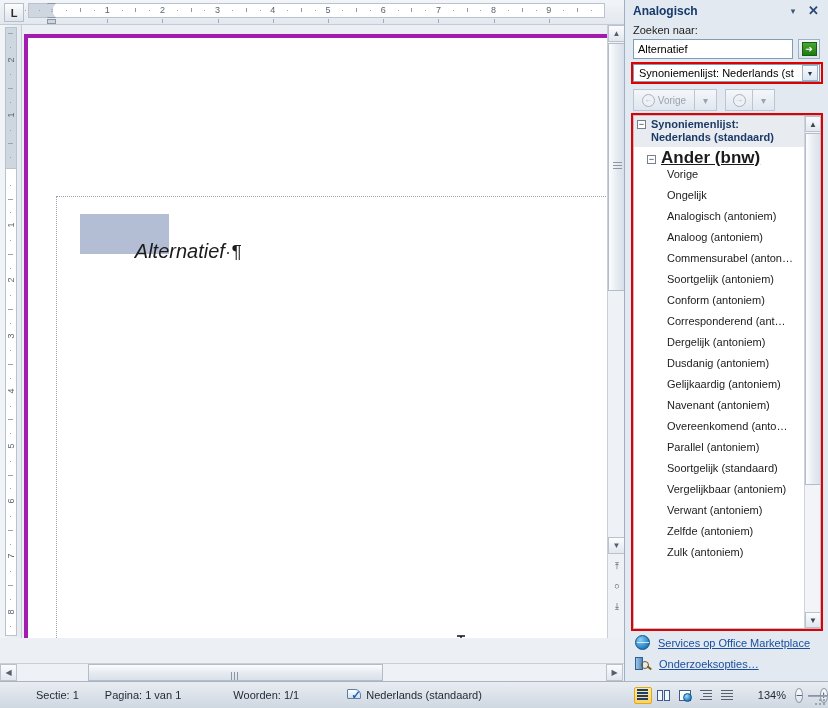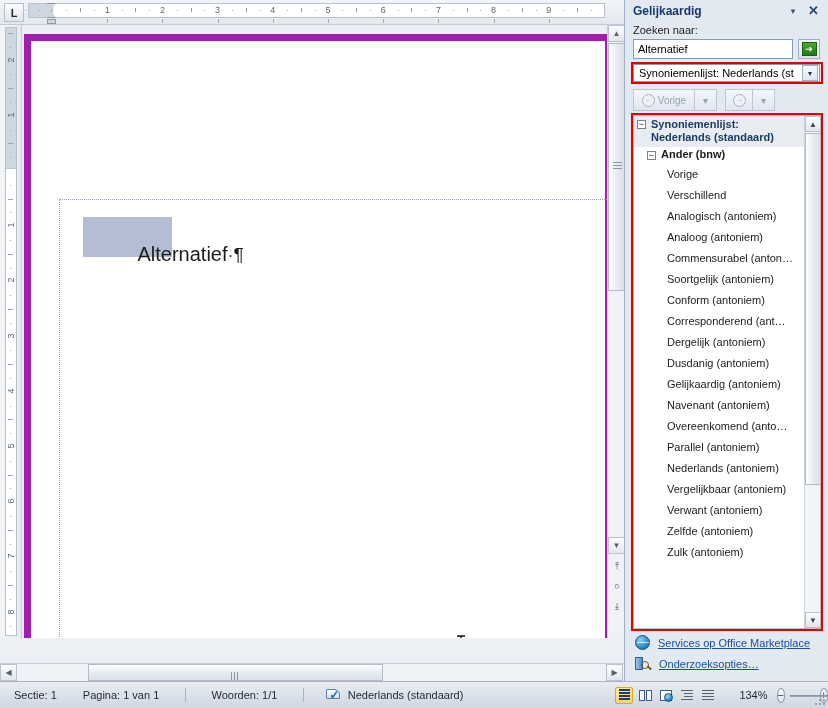--- a/index.html
+++ b/index.html
@@ -80,22 +80,23 @@
   .vtick { position:absolute; left:8px; width:5px; height:1px; background:#9aa3ae; }
   .vdot  { position:absolute; left:10px; width:1px; height:1px; background:#9aa3ae; }
 
   
   #page-area {
     position: absolute; left: 22px; top: 26px; width: 585px; height: 612px;
     background: #eceff4; overflow: hidden;
   }
   #page {
     position: absolute; left: 2px; top: 8px; width: 588px; height: 650px;
-    background: #ffffff; border: 7px solid #a21caf;
+    background: #ffffff; border: 4px solid #a21caf;
     box-shadow: 2px 2px 3px rgba(0,0,0,0.16);
+    font-style: italic;
   }
   #textbound {
     position: absolute; left: 28px; top: 158px; width: 556px; height: 2px;
     border-top: 1px dotted #9aa3ae;
   }
   #textbound-left {
     position: absolute; left: 28px; top: 158px; width: 2px; height: 500px;
     border-left: 1px dotted #9aa3ae;
   }
   #sel-hl {
@@ -261,21 +262,21 @@
     display:flex; align-items:center; justify-content:center;
     font-size:9px; line-height:7px; color:#1b1b1b; flex:0 0 auto;
     margin-top:2px; font-family:"Liberation Sans", sans-serif;
   }
   #res-head-text {
     margin-left:5px; font-size:11px; font-weight:bold; color:#1b3a66; line-height:13px;
   }
   #group-row {
     position:absolute; left:13px; top:32px; display:flex; align-items:center;
   }
-  #group-label { margin-left:5px; font-size:11px; font-weight:bold; color:#1b1b1b; }
+  #group-label { margin-left:5px; font-size:17px; font-weight:bold; color:#1b1b1b;text-decoration:underline; }
   #res-list { position:absolute; left:0; top:48px; width:171px; }
   .res-item {
     height:21px; line-height:21px; padding-left:33px;
     font-size:11px; color:#1b1b1b; white-space:nowrap; overflow:hidden;
   }
   
   #res-scroll {
     position:absolute; right:0; top:0; width:16px; height:512px;
     background:#f2f4f7; border-left:1px solid #cdd4dd;
   }
@@ -535,21 +536,21 @@
       <div id="hs-thumb">
         <div id="hs-grip"><i></i><i></i><i></i><i></i></div>
       </div>
       <div class="hsb-btn" style="left:606px;">▶</div>
     </div>
   </div>
 
   <div id="pane">
 
     <div id="pane-title">
-      <div id="pane-title-text">Gelijkaardig</div>
+      <div id="pane-title-text">Analogisch</div>
     </div>
     <div id="pane-dd">▾</div>
     <div id="pane-close">✕</div>
 
     <div id="lbl-search">Zoeken naar:</div>
     <input id="search-input" type="text" value="Alternatief" style="">
     <div id="go-btn">
       <div id="go-arrow">➜</div>
     </div>
 
@@ -583,34 +584,34 @@
             <span>Nederlands (standaard)</span>
           </span>
         </div>
       </div>
       <div id="group-row">
         <span class="expander">−</span>
         <span id="group-label">Ander (bnw)</span>
       </div>
       <div id="res-list">
           <div class="res-item">Vorige</div>
-          <div class="res-item">Verschillend</div>
+          <div class="res-item">Ongelijk</div>
           <div class="res-item">Analogisch (antoniem)</div>
           <div class="res-item">Analoog (antoniem)</div>
           <div class="res-item">Commensurabel (anton…</div>
           <div class="res-item">Soortgelijk (antoniem)</div>
           <div class="res-item">Conform (antoniem)</div>
           <div class="res-item">Corresponderend (ant…</div>
           <div class="res-item">Dergelijk (antoniem)</div>
           <div class="res-item">Dusdanig (antoniem)</div>
           <div class="res-item">Gelijkaardig (antoniem)</div>
           <div class="res-item">Navenant (antoniem)</div>
           <div class="res-item">Overeenkomend (anto…</div>
           <div class="res-item">Parallel (antoniem)</div>
-          <div class="res-item">Nederlands (antoniem)</div>
+          <div class="res-item">Soortgelijk (standaard)</div>
           <div class="res-item">Vergelijkbaar (antoniem)</div>
           <div class="res-item">Verwant (antoniem)</div>
           <div class="res-item">Zelfde (antoniem)</div>
           <div class="res-item">Zulk (antoniem)</div>
         </div>
 
       <div id="res-scroll">
         <div class="rsb-btn" style="top:0;">▲</div>
         <div id="rs-thumb"></div>
         <div class="rsb-btn" style="top:496px;">▼</div>
@@ -627,21 +628,21 @@
     <div class="panelink" style="top:656px;">
       <span class="ico-opts">
         <span class="bar"></span>
           <span class="mag"></span>
       </span>
       <span class="ltext">Onderzoeksopties…</span>
     </div>
   </div>
 
   <div id="statusbar">
-    <div class="sb-text" style="margin-left:14px;text-align:right;">Sectie: 1</div>
+    <div class="sb-text" style="margin-left:36px;text-align:right;">Sectie: 1</div>
     <div class="sb-text" style="margin-left:26px;">Pagina: 1 van 1</div>
     <div class="sb-sep" style="margin-left:26px;"></div>
     <div class="sb-text" style="margin-left:26px;">Woorden: 1/1</div>
     <div class="sb-sep" style="margin-left:26px;"></div>
     <div id="sb-spell" style="margin-left:22px;">
       <span class="bk"></span>
         <span class="chk">✓</span>
     </div>
     <div class="sb-text" style="margin-left:18px;">Nederlands (standaard)</div>
 

